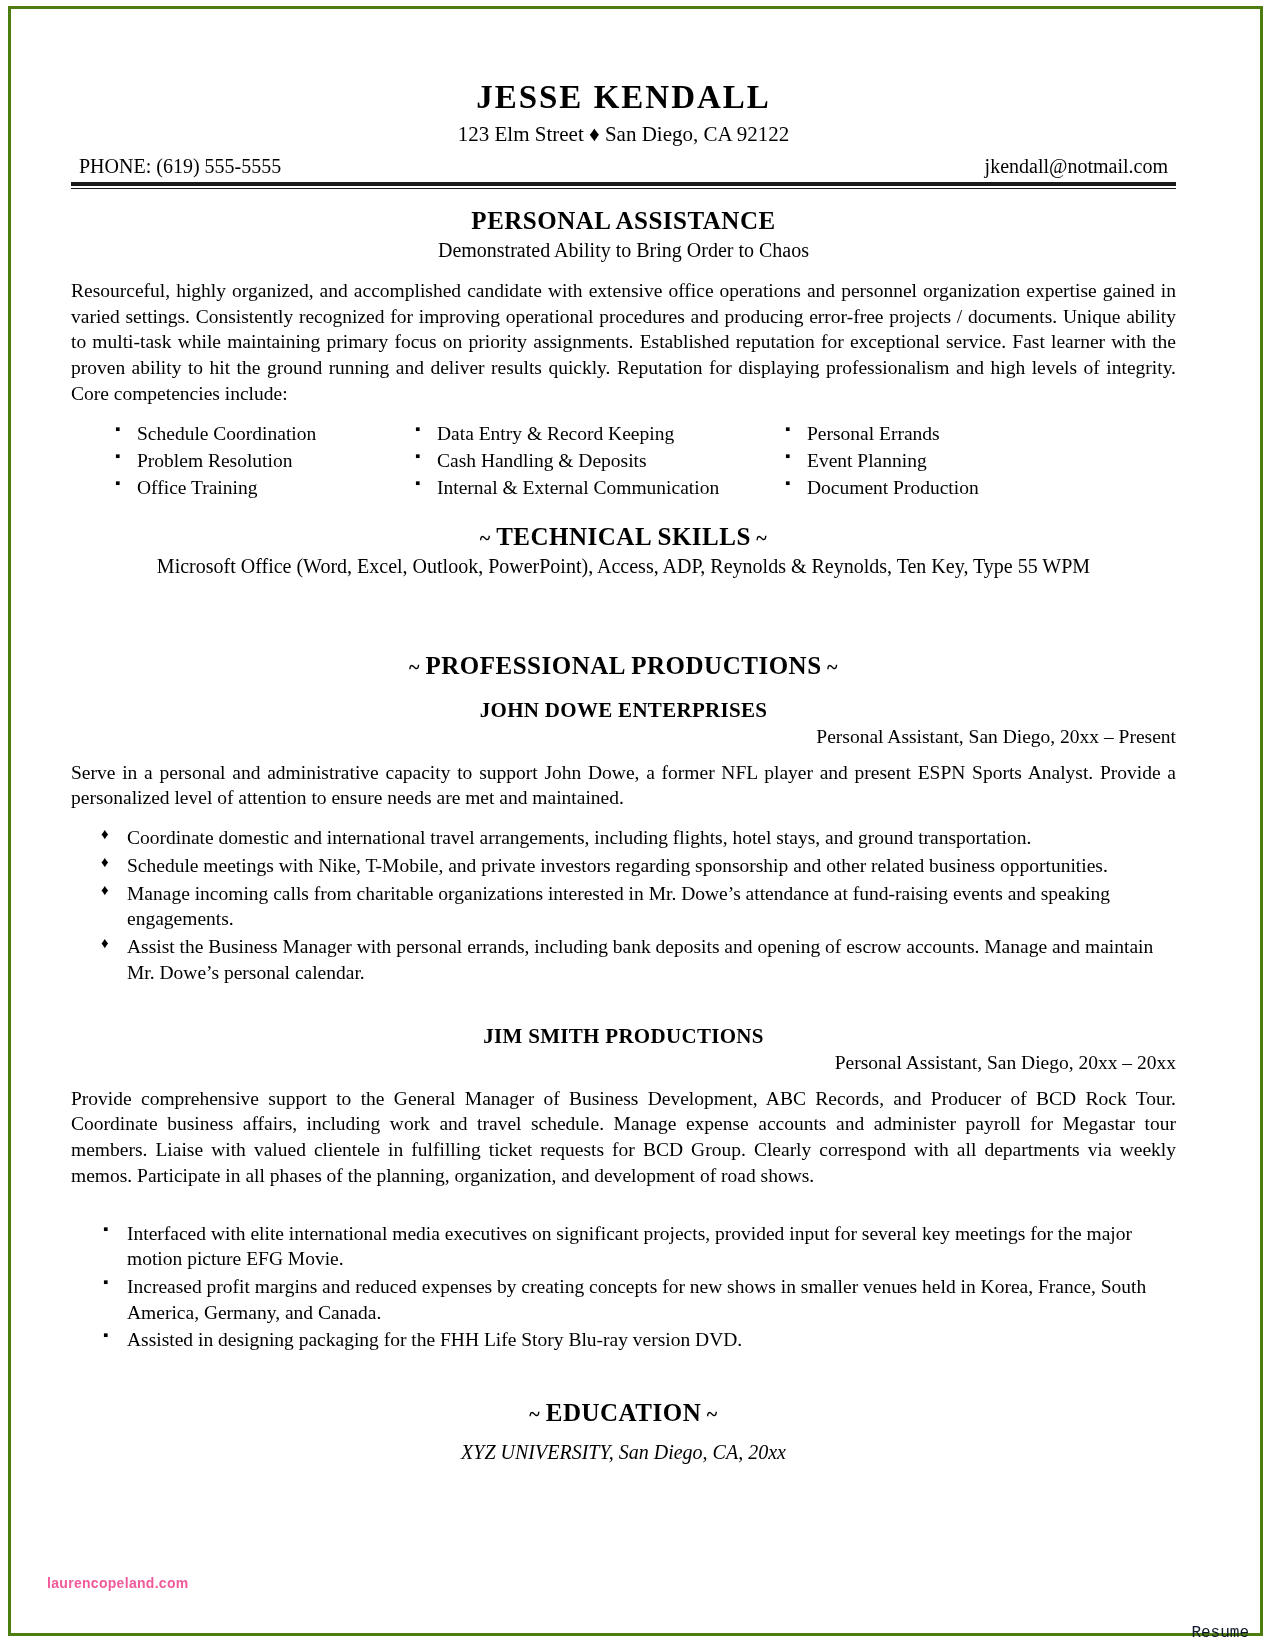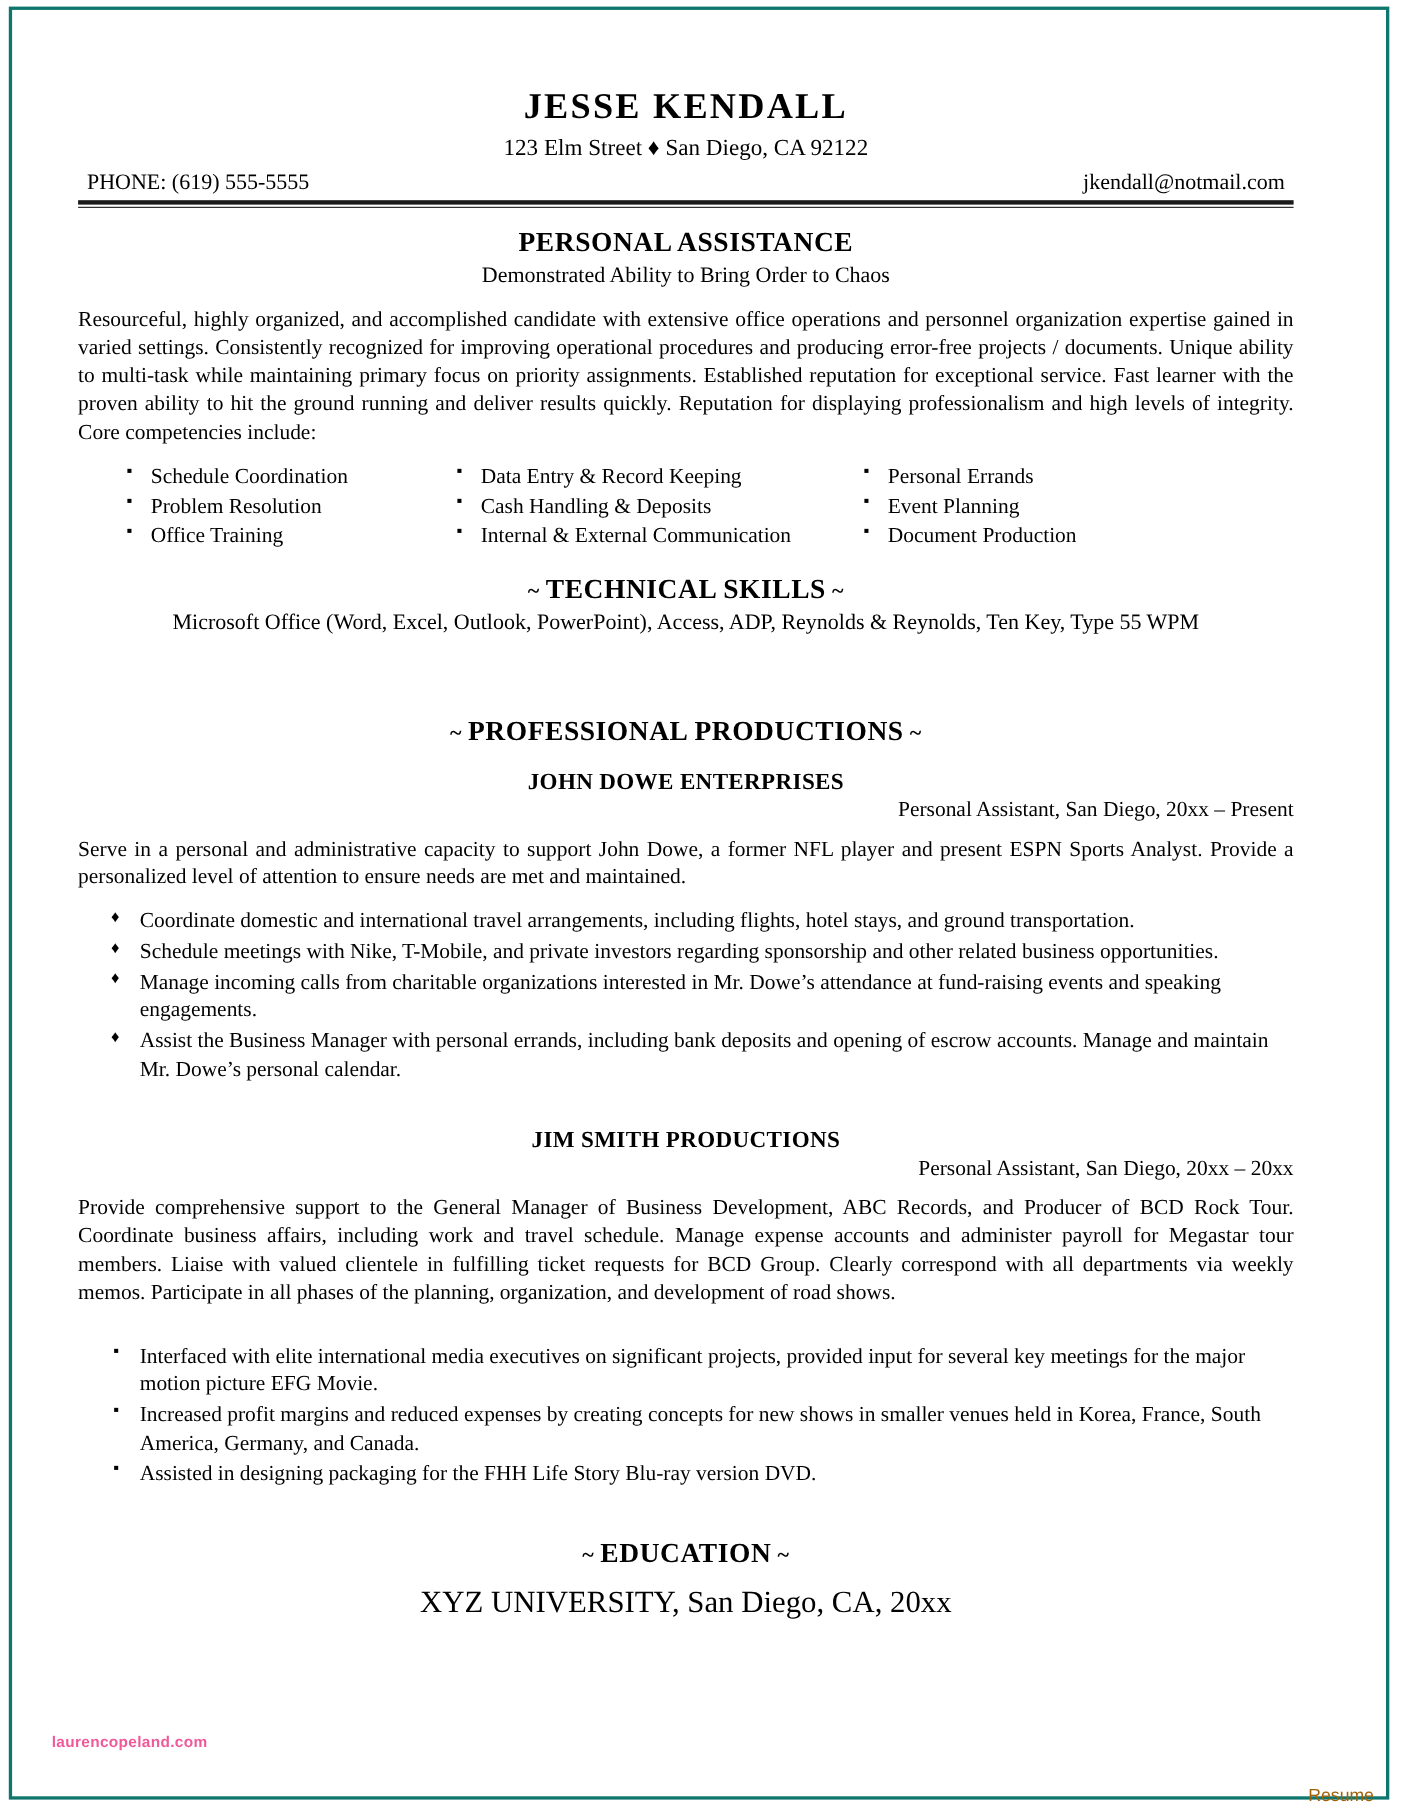--- a/index.html
+++ b/index.html
@@ -15,21 +15,21 @@
     color: #000;
     overflow: hidden;
   }
   
   .page-frame {
     position: absolute;
     left: 8px;
     top: 6px;
     width: 1255px;
     height: 1630px;
-    border: 3px solid #0f766e;
+    border: 3px solid #4d7c0f;
     box-sizing: border-box;
     background: #fff;
   }
   .sheet {
     position: absolute;
     left: 60px;
     top: 50px;
     width: 1105px;
     height: 1480px;
   }
@@ -144,22 +144,23 @@
     content: "▪";
     position: absolute;
     left: 32px;
     top: -1px;
     font-size: 15px;
   }
   
   .edu-block { margin-top: 46px; }
   .edu-line {
     text-align: center;
-    font-size: 28px;
+    font-size: 20px;
     margin-bottom: 0;
+    font-style: italic;
   }
   .edu-degree {
     text-align: center;
     font-size: 20px;
     font-weight: bold;
   }
   
   .watermark {
     position: absolute;
     left: 36px;
@@ -167,23 +168,23 @@
     font-family: "Liberation Sans", sans-serif;
     font-size: 14px;
     font-weight: bold;
     color: #f05a9b;
     letter-spacing: 0.3px;
   }
   .footer-right {
     position: absolute;
     right: 26px;
     bottom: 8px;
-    font-family: Liberation Sans, sans-serif;
+    font-family: Liberation Mono, monospace;
     font-size: 16px;
-    color: #a16207;
+    color: #0f172a;
   }
 </style>
 </head>
 <body>
 
 <div class="page-frame">
   <div class="sheet">
 
     <div>
       <div class="name">JESSE KENDALL</div>

